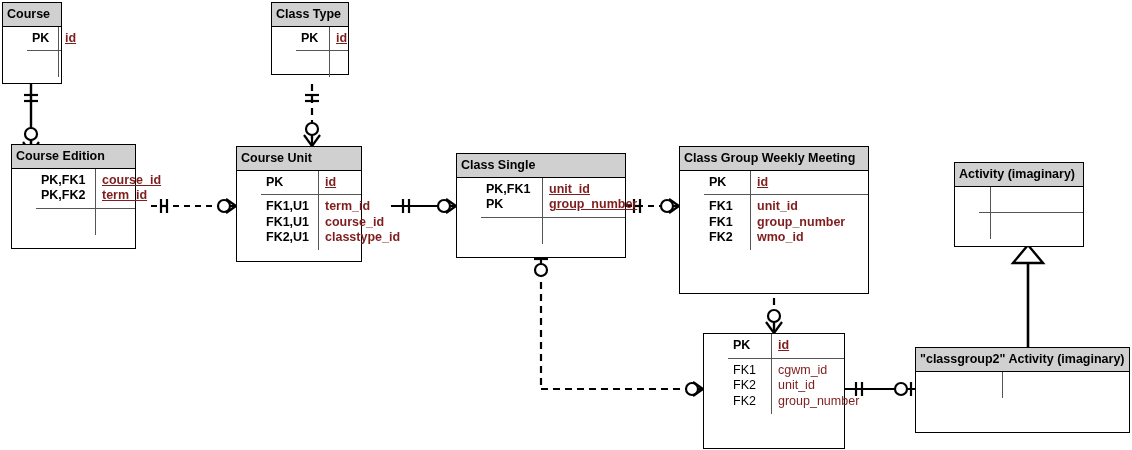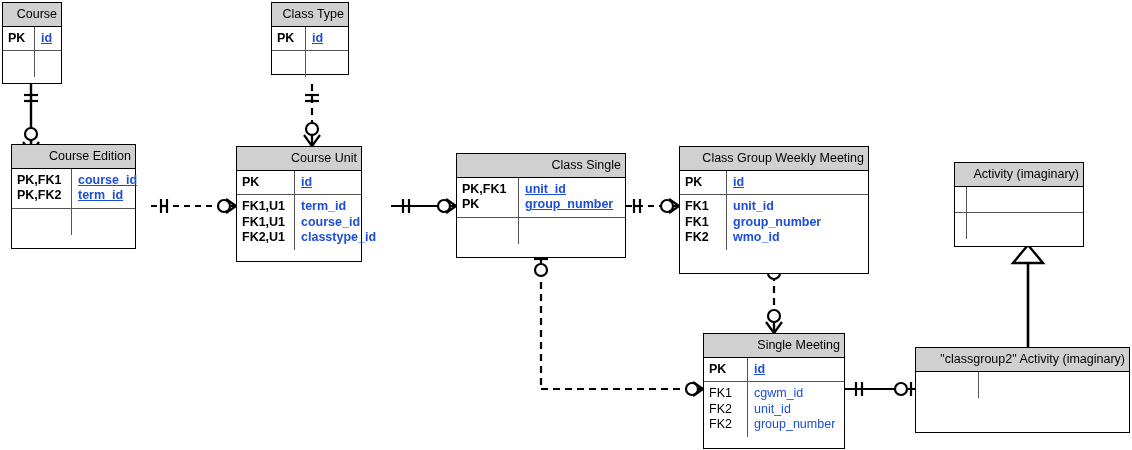--- a/index.html
+++ b/index.html
@@ -30,53 +30,55 @@
     position: absolute;
     box-sizing: border-box;
     border: 1.5px solid #000000;
     background: #ffffff;
     z-index: 5;
   }
   .ent-title {
     box-sizing: border-box;
     background: #d0d0d0;
     border-bottom: 1.5px solid #000000;
-    text-align: right;
+    text-align: left;
     font-size: 12.5px;
     color: #000000;
     line-height: 1;
     padding: 5px 4px 5px 4px;
     white-space: nowrap;
     overflow: hidden;
+    font-weight: bold;
   }
   .ent-section {
     box-sizing: border-box;
     display: flex;
     padding: 0;
+    margin-left: 24px;
   }
   .ent-section.pk-sec {
     border-bottom: 1.5px solid #555555;
   }
   .col-key {
     box-sizing: border-box;
     border-right: 1.5px solid #555555;
     padding: 4px 5px 4px 5px;
     font-size: 12.5px;
     font-weight: bold;
     color: #000000;
     line-height: 1.25;
     white-space: nowrap;
     flex: 0 0 auto;
   }
   .col-name {
     box-sizing: border-box;
     padding: 4px 5px 4px 6px;
     font-size: 12.5px;
     font-weight: bold;
-    color: #1d4ed8;
+    color: #7f1d1d;
     line-height: 1.25;
     white-space: nowrap;
     flex: 1 1 auto;
   }
   .col-name .u {
     text-decoration: underline;
   }
   .light .col-key, .light .col-name {
     font-weight: normal;
   }
@@ -271,21 +273,21 @@
         <span class="row-line u">unit_id</span>
         <span class="row-line u">group_number</span>
       </div>
     </div>
     <div class="ent-section empty-sec">
       <div class="col-key" style="width:62px;">&nbsp;</div>
       <div class="col-name">&nbsp;</div>
     </div>
   </div>
 
-  <div class="entity" style="left:679px; top:146px; width:190px; height:128px;">
+  <div class="entity" style="left:679px; top:146px; width:190px; height:148px;">
     <div class="ent-title">Class Group Weekly Meeting</div>
     <div class="ent-section pk-sec">
       <div class="col-key" style="width:47px;">
         <span class="row-line">PK</span>
       </div>
       <div class="col-name">
         <span class="row-line u">id</span>
       </div>
     </div>
     <div class="ent-section">
@@ -308,21 +310,20 @@
       <div class="col-key" style="width:12px;">&nbsp;</div>
       <div class="col-name">&nbsp;</div>
     </div>
     <div class="ent-section empty-sec">
       <div class="col-key" style="width:12px;">&nbsp;</div>
       <div class="col-name">&nbsp;</div>
     </div>
   </div>
 
   <div class="entity light" style="left:703px; top:333px; width:142px; height:116px;">
-    <div class="ent-title">Single Meeting</div>
     <div class="ent-section pk-sec">
       <div class="col-key" style="width:44px; font-weight:bold;">
         <span class="row-line">PK</span>
       </div>
       <div class="col-name" style="font-weight:bold;">
         <span class="row-line u">id</span>
       </div>
     </div>
     <div class="ent-section">
       <div class="col-key" style="width:44px;">

